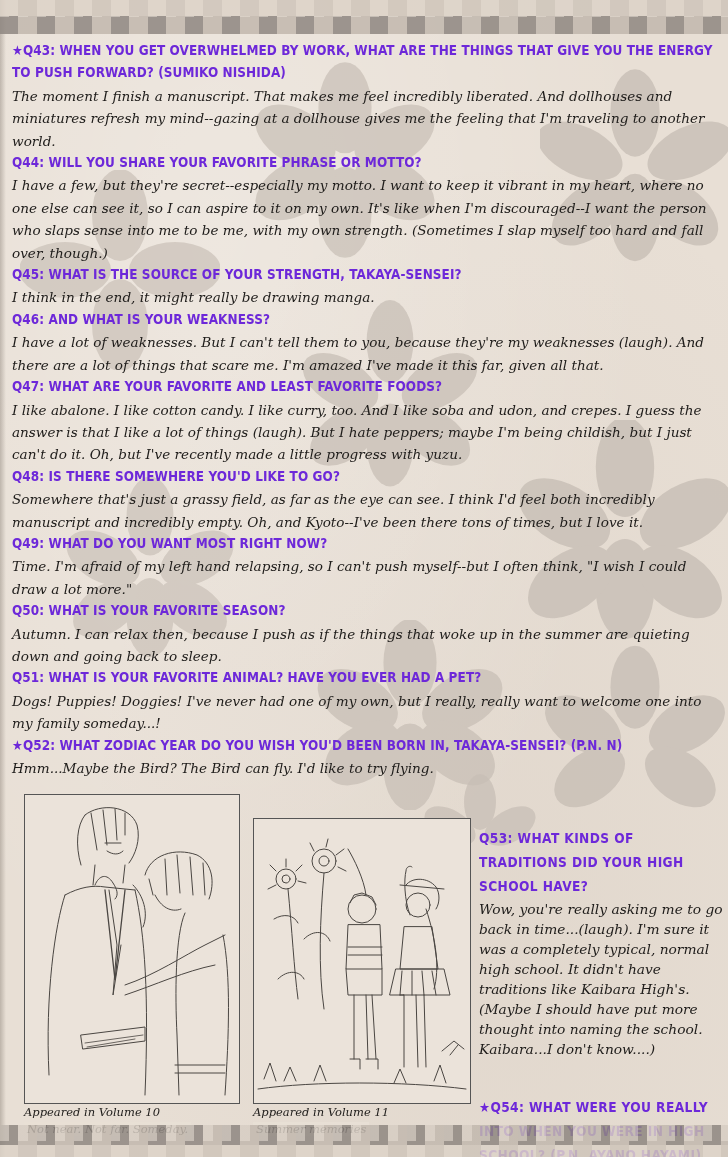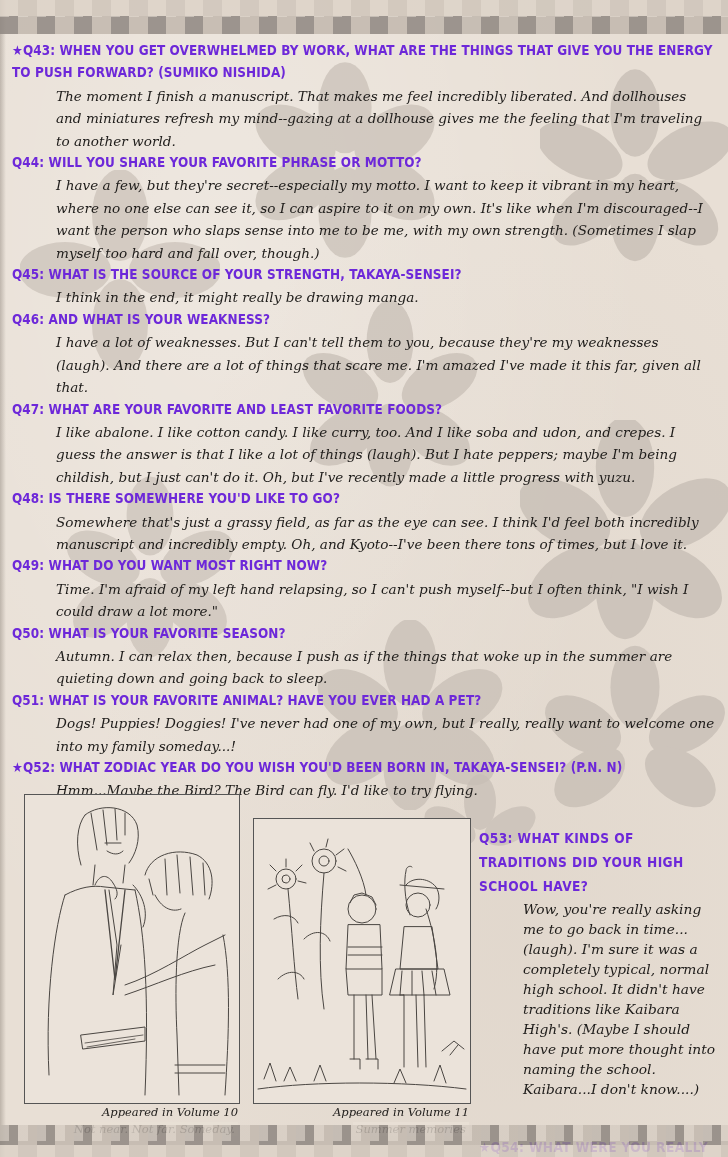--- a/index.html
+++ b/index.html
@@ -62,33 +62,33 @@
   .q {
     font-family: "DejaVu Sans Condensed", "DejaVu Sans", sans-serif;
     font-size: 13.4px; font-weight: bold; letter-spacing: 0.1px;
     line-height: 22.4px; color: #6d28d9;
     text-transform: uppercase;
     font-stretch: condensed;
   }
   .a {
     font-family: "DejaVu Serif", serif;
     font-style: italic;
-    font-size: 13.6px; line-height: 22.4px; color: #1e1c1a; margin-left: 44px;
+    font-size: 13.6px; line-height: 22.4px; color: #1e1c1a;
   }
   .star { font-style: normal; }
 
   .bottom-area { position: absolute; left: 0; top: 790px; width: 728px; height: 335px; }
   .frame {
     position: absolute; border: 1.5px solid #555; background: #ebe3da;
     overflow: hidden;
   }
   .frame.one { left: 24px; top: 4px; width: 214px; height: 308px; }
   .frame.two { left: 253px; top: 28px; width: 216px; height: 284px; }
   .caption {
-    position: absolute; text-align: right;
+    position: absolute; text-align: left;
     font-family: "DejaVu Serif", serif; font-style: italic;
     font-size: 11.5px; line-height: 17px; color: #1e1c1a;
   }
   .caption.one { left: 24px; top: 314px; width: 214px; }
   .caption.two { left: 253px; top: 314px; width: 216px; }
   .caption .sub { background: rgba(232,223,213,0.92); padding: 0 3px; }
   .side {
     position: absolute; left: 479px; top: 0px; width: 245px;
   }
   .side .q { font-size: 13.6px; line-height: 24.2px; letter-spacing: 0.4px; margin-top: 36px; }

